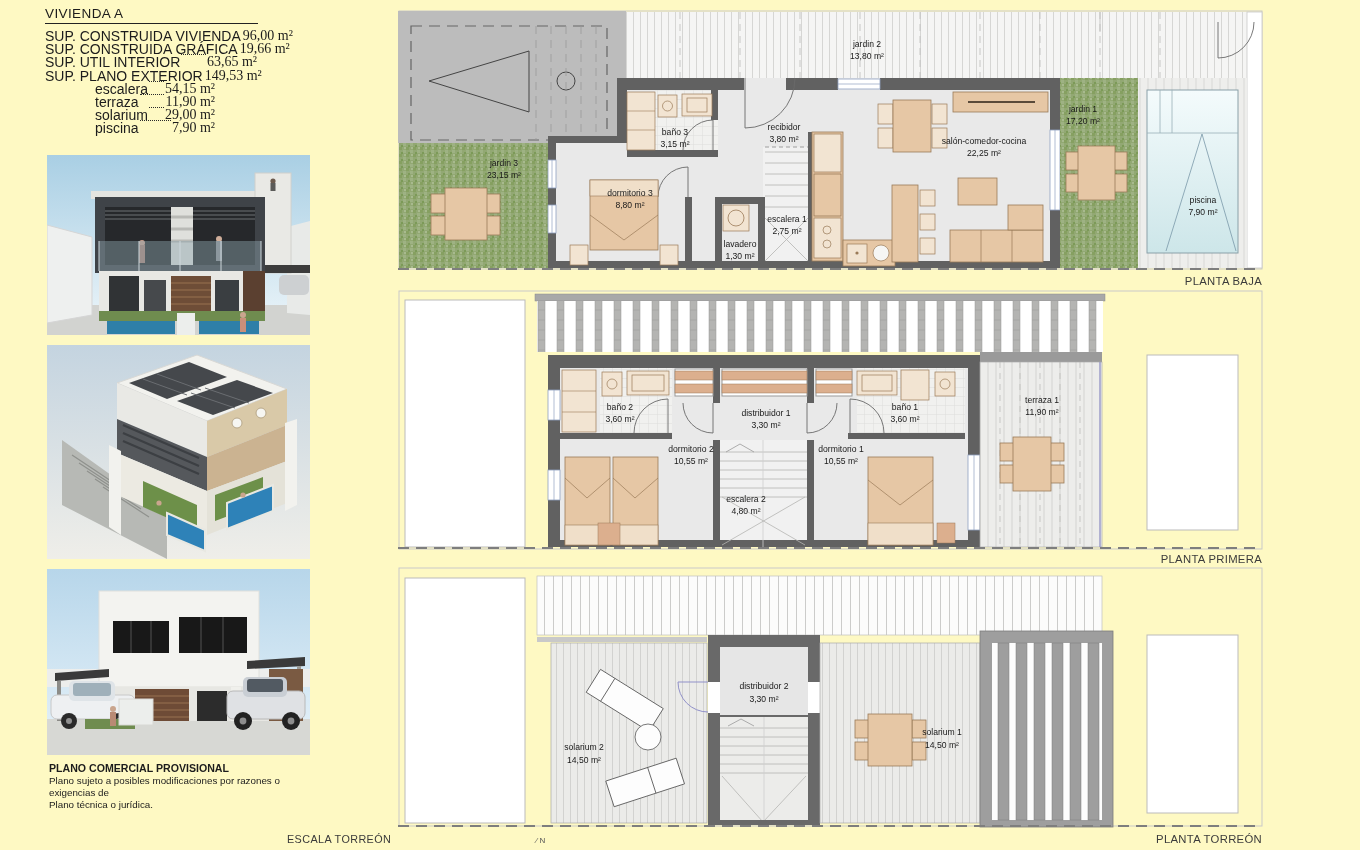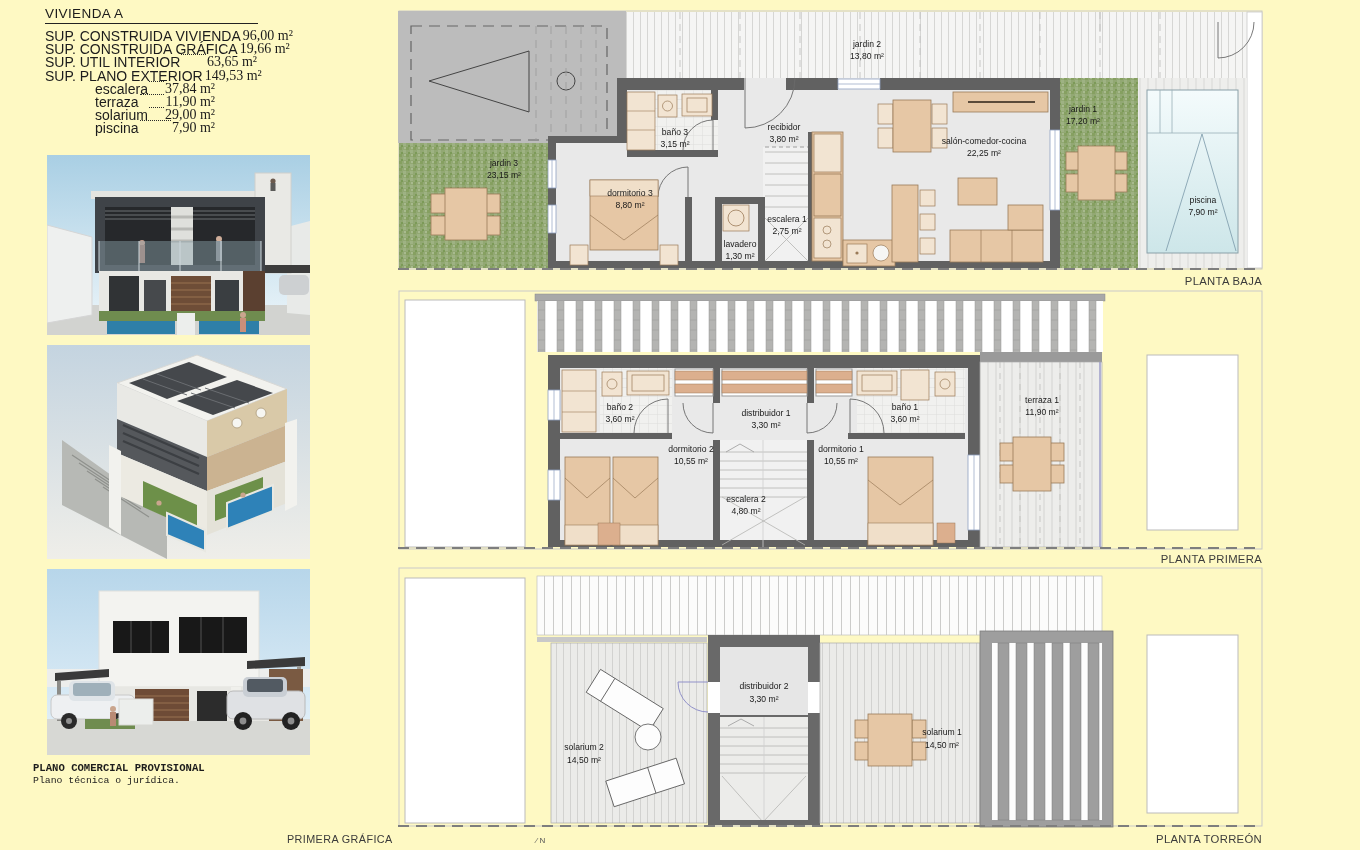--- a/index.html
+++ b/index.html
@@ -11,21 +11,21 @@
   #title-block h1{font-size:13.5px;font-weight:normal;letter-spacing:.4px;margin:0 0 2px 0;}
   #title-rule{border-top:1.4px solid #222;margin:0 0 4px 0;width:213px;}
   .srow{display:flex;align-items:flex-start;font-size:14px;height:13.2px;width:212px;}
   .srow .lbl{white-space:nowrap;}
   .srow .dots{flex:1;border-bottom:1.6px dotted #2a2a2a;margin:0 1px 2px 1px;}
   .srow .val{white-space:nowrap;font-family:Liberation Serif, serif;}
   .sub{margin-left:50px;width:120px;}
   
   .render{overflow:hidden;}
   
-  #disclaimer{left:33px;top:762px;width:250px;font-family:Liberation Mono, monospace;}
+  #disclaimer{left:49px;top:762px;width:250px;}
   #disclaimer .t{font-size:10.6px;font-weight:bold;margin:0 0 1px 0;}
   #disclaimer .l{font-size:9.8px;line-height:12px;margin:0;}
   #scale-label{left:287px;top:833px;font-size:10.8px;color:#3a3a3a;letter-spacing:.4px;}
   #north-mark{left:536px;top:836px;font-size:8px;color:#555;}
   
   svg text{font-family:"Liberation Sans",sans-serif;}
   .rl{font-size:8.6px;fill:#191919;text-anchor:middle;}
   .cap{font-size:11.3px;fill:#3c3c3c;text-anchor:end;letter-spacing:.3px;}
   .wall{fill:#616161;}
   .tan{fill:#e6c7a5;stroke:#9a7a58;stroke-width:.8;}
@@ -64,21 +64,21 @@
       <span class="val">63,65 m²</span>
     </div>
     <div class="srow">
       <span class="lbl">SUP. PLANO EXTERIOR</span>
       <span class="dots"></span>
       <span class="val">149,53 m²</span>
     </div>
     <div class="srow sub">
       <span class="lbl">escalera</span>
       <span class="dots"></span>
-      <span class="val">37,84 m²</span>
+      <span class="val">54,15 m²</span>
     </div>
     <div class="srow sub">
       <span class="lbl">terraza</span>
       <span class="dots"></span>
       <span class="val">11,90 m²</span>
     </div>
     <div class="srow sub">
       <span class="lbl">solarium</span>
       <span class="dots"></span>
       <span class="val">29,00 m²</span>
@@ -213,23 +213,24 @@
         <circle cx="244" cy="152" r="3.4" fill="#8d8d8d"></circle>
       <rect x="38" y="150" width="50" height="10" fill="#6f8c4f"></rect>
       <circle cx="66" cy="140" r="3" fill="#caa58e"></circle>
         <rect x="63" y="143" width="6" height="14" fill="#b98a74"></rect>
       <rect x="72" y="130" width="34" height="26" fill="#eceeec" stroke="#d8d8d4"></rect>
     </svg>
   </div>
 
   <div class="abs" id="disclaimer">
     <p class="t">PLANO COMERCIAL PROVISIONAL</p>
+    <p class="l">Plano sujeto a posibles modificaciones por razones o exigencias de</p>
     <p class="l">Plano técnica o jurídica.</p>
   </div>
-  <div class="abs" id="scale-label">PRIMERA GRÁFICA</div>
+  <div class="abs" id="scale-label">ESCALA TORREÓN</div>
   <div class="abs" id="north-mark">⁄ <span>N</span></div>
 
   <svg class="abs" style="left:396px;top:6px;" width="872" height="294" viewBox="396 6 872 294">
     <defs>
       <pattern id="p1hatch" width="7" height="12" patternUnits="userSpaceOnUse">
         <rect width="7" height="12" fill="#f5f5f4"></rect>
           <path d="M3.5,0V12" stroke="#d6d6d4" stroke-width="1"></path>
       </pattern>
       <pattern id="p1grass" width="7" height="7" patternUnits="userSpaceOnUse">
         <rect width="7" height="7" fill="#92a873"></rect>

